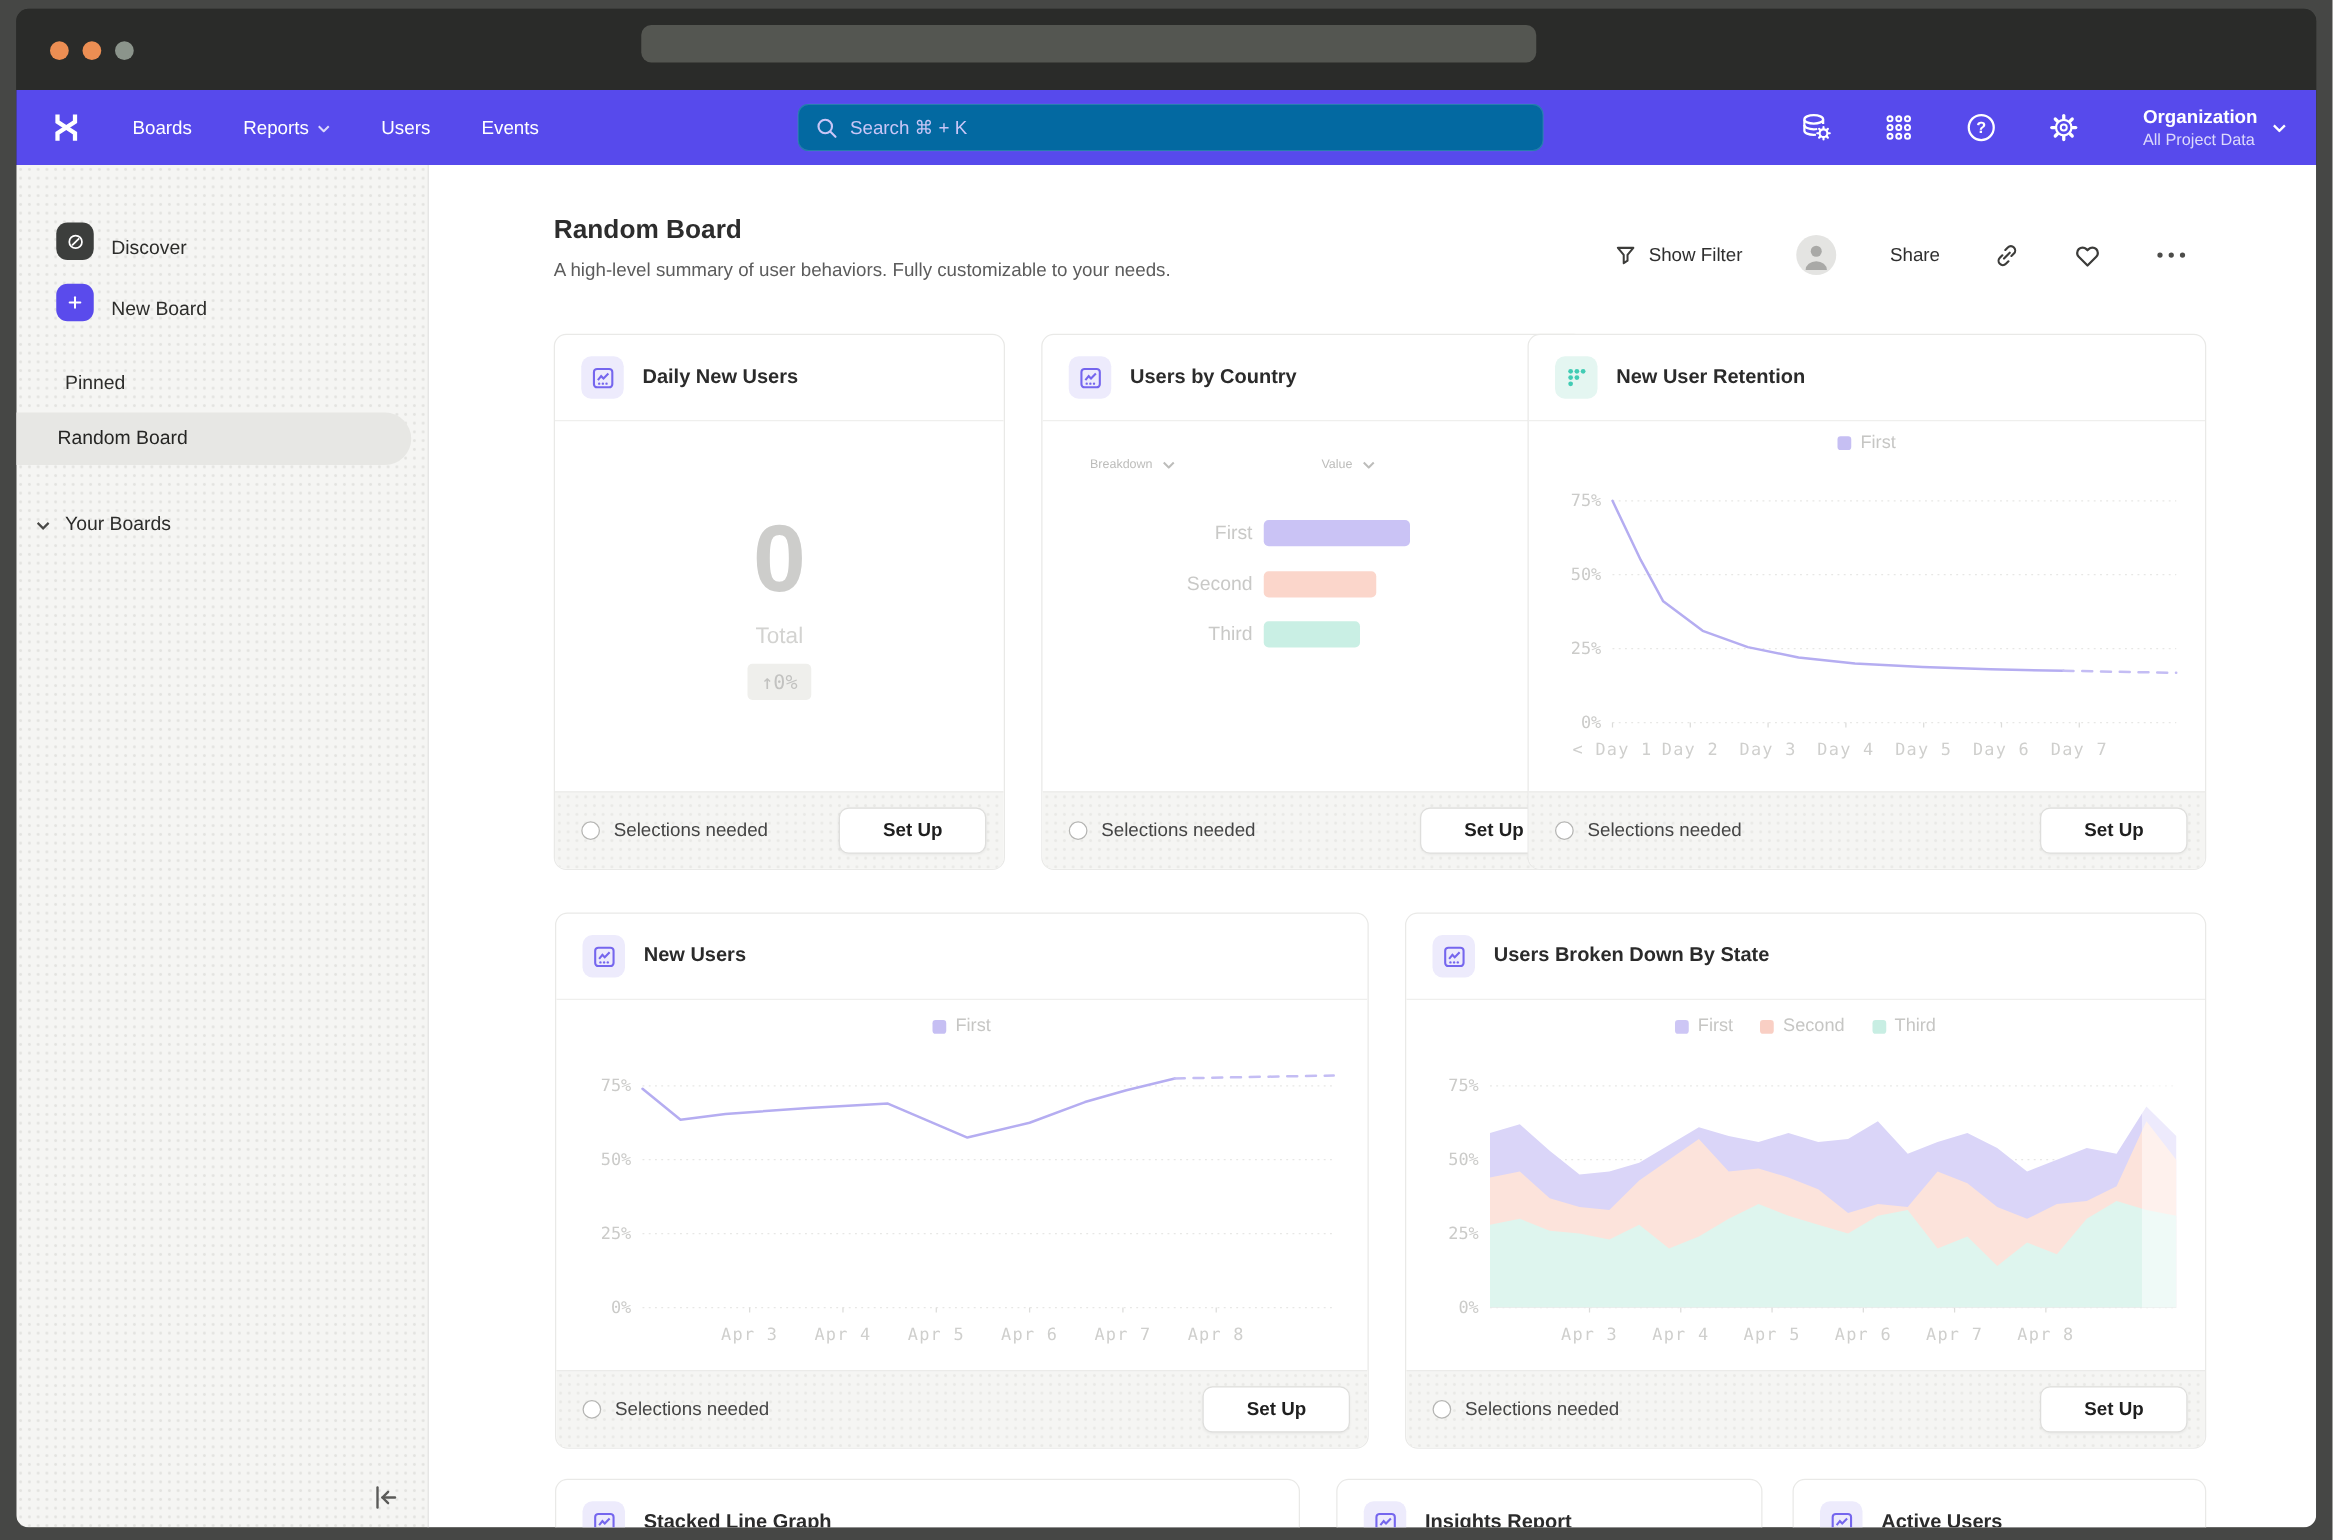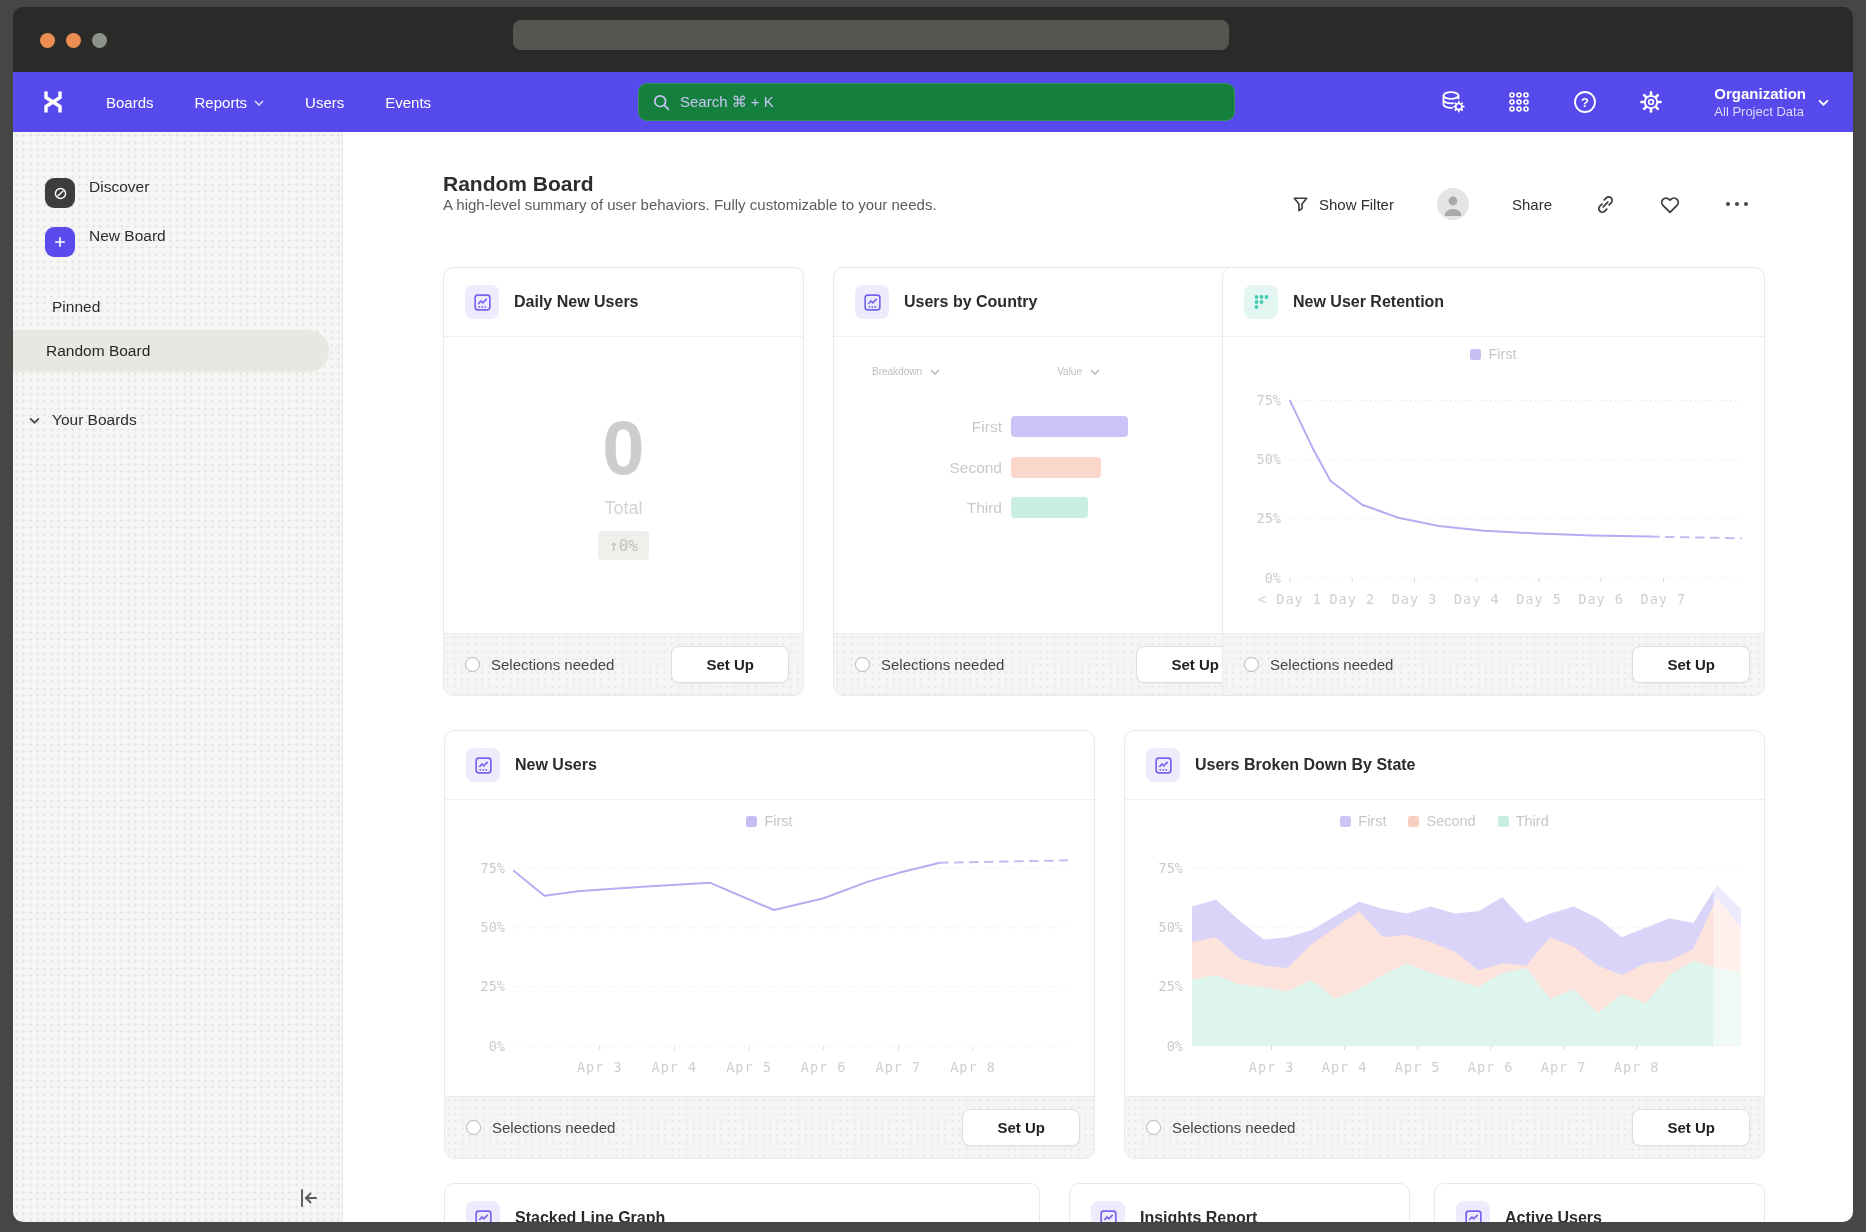--- a/index.html
+++ b/index.html
@@ -14,54 +14,54 @@
   .tl-dot { position:absolute; top:26px; width:15px; height:15px; border-radius:50%; }
   .urlbar { position:absolute; left:500px; top:13px; width:716px; height:30px;
             background:#545651; border-radius:8px; }
 
   
   .navbar { position:relative; height:60px; background:#574aec; display:flex; align-items:center; }
   .logo { margin-left:27px; width:26px; height:26px; flex:none; }
   .nav-items { display:flex; align-items:center; gap:41px; margin-left:40px; }
   .nav-item { color:#fff; font-size:15px; font-weight:500; display:flex; align-items:center; gap:7px; cursor:pointer; }
   .nav-item svg { margin-top:2px; }
-  .search { position:absolute; left:625px; top:11px; width:597px; height:38px; background:#15803d;
+  .search { position:absolute; left:625px; top:11px; width:597px; height:38px; background:#0369a1;
             border:1px solid rgba(255,255,255,0.14); border-radius:9px; display:flex; align-items:center;
             padding:0 14px; gap:10px; }
   .search span { color:#c9c6f7; font-size:15px; }
   .nav-right { position:absolute; right:24px; top:0; height:60px; display:flex; align-items:center; gap:36px; }
   .nav-icon { width:30px; height:30px; display:flex; align-items:center; justify-content:center; }
   .org { display:flex; align-items:center; gap:12px; margin-left:12px; }
   .org-txt { text-align:left; }
   .org-name { color:#fff; font-size:15px; font-weight:700; line-height:19px; }
   .org-scope { color:#dcd9fb; font-size:13px; line-height:17px; }
 
   
   .app { position:absolute; top:125px; left:0; right:0; bottom:0; display:flex; }
 
   .sidebar { width:330px; flex:none; position:relative; background:#f5f5f3;
              background-image:radial-gradient(#e3e3e0 1px, transparent 1.2px); background-size:7px 7px;
              border-right:1px solid #e7e7e5; }
-  .side-row { position:absolute; left:32px; display:flex; align-items:flex-start; gap:14px; cursor:pointer; }
+  .side-row { position:absolute; left:32px; display:flex; align-items:flex-end; gap:14px; cursor:pointer; }
   .side-chip { width:30px; height:30px; border-radius:9px; display:flex; align-items:center; justify-content:center; }
   .chip-dark { background:#3c3e3c; }
   .chip-purple { background:#5a4bec; }
   .side-label { font-size:15.5px; color:#2d2d2b; font-weight:500; }
   .side-sec { position:absolute; left:16px; display:flex; align-items:center; gap:12px; cursor:pointer; }
   .side-sec .side-label { font-weight:500; }
   .side-pill { position:absolute; left:0; width:316px; height:42px; background:#e7e7e4;
                border-radius:0 21px 21px 0; display:flex; align-items:center; padding-left:33px; cursor:pointer; }
   .side-pill .side-label { font-weight:500; color:#262624; }
   .collapse-btn { position:absolute; left:282px; top:1053px; width:26px; height:26px; cursor:pointer; }
 
   .main { flex:1; position:relative; background:#ffffff; overflow:hidden; }
 
   .page-header { position:absolute; left:100px; top:40px; }
   .page-title { font-size:21px; font-weight:700; color:#2d2d2d; }
-  .page-sub { font-size:15px; color:#5c5c5c; }
+  .page-sub { margin-top:12px; font-size:15px; color:#5c5c5c; }
   .page-actions { position:absolute; top:56px; right:103px; display:flex; align-items:center; gap:43px;text-align:center; }
   .act { display:flex; align-items:center; gap:9px; cursor:pointer; font-size:15px; color:#2f2f2f; font-weight:500; }
   .avatar { width:32px; height:32px; border-radius:50%; background:#e4e4e2; overflow:hidden; cursor:pointer; }
 
   
   .card { position:absolute; height:429px; background:#fff; border:1px solid #e9e9e7; border-radius:10px; overflow:hidden; }
   .card-head { height:69px; display:flex; align-items:center; gap:15px; padding:0 21px; border-bottom:1px solid #efefed; }
   .chip { width:34px; height:34px; border-radius:8px; flex:none; display:flex; align-items:center; justify-content:center; }
   .chip-chart { background:#edebfc; }
   .chip-ret { background:#e4f6f1; }

